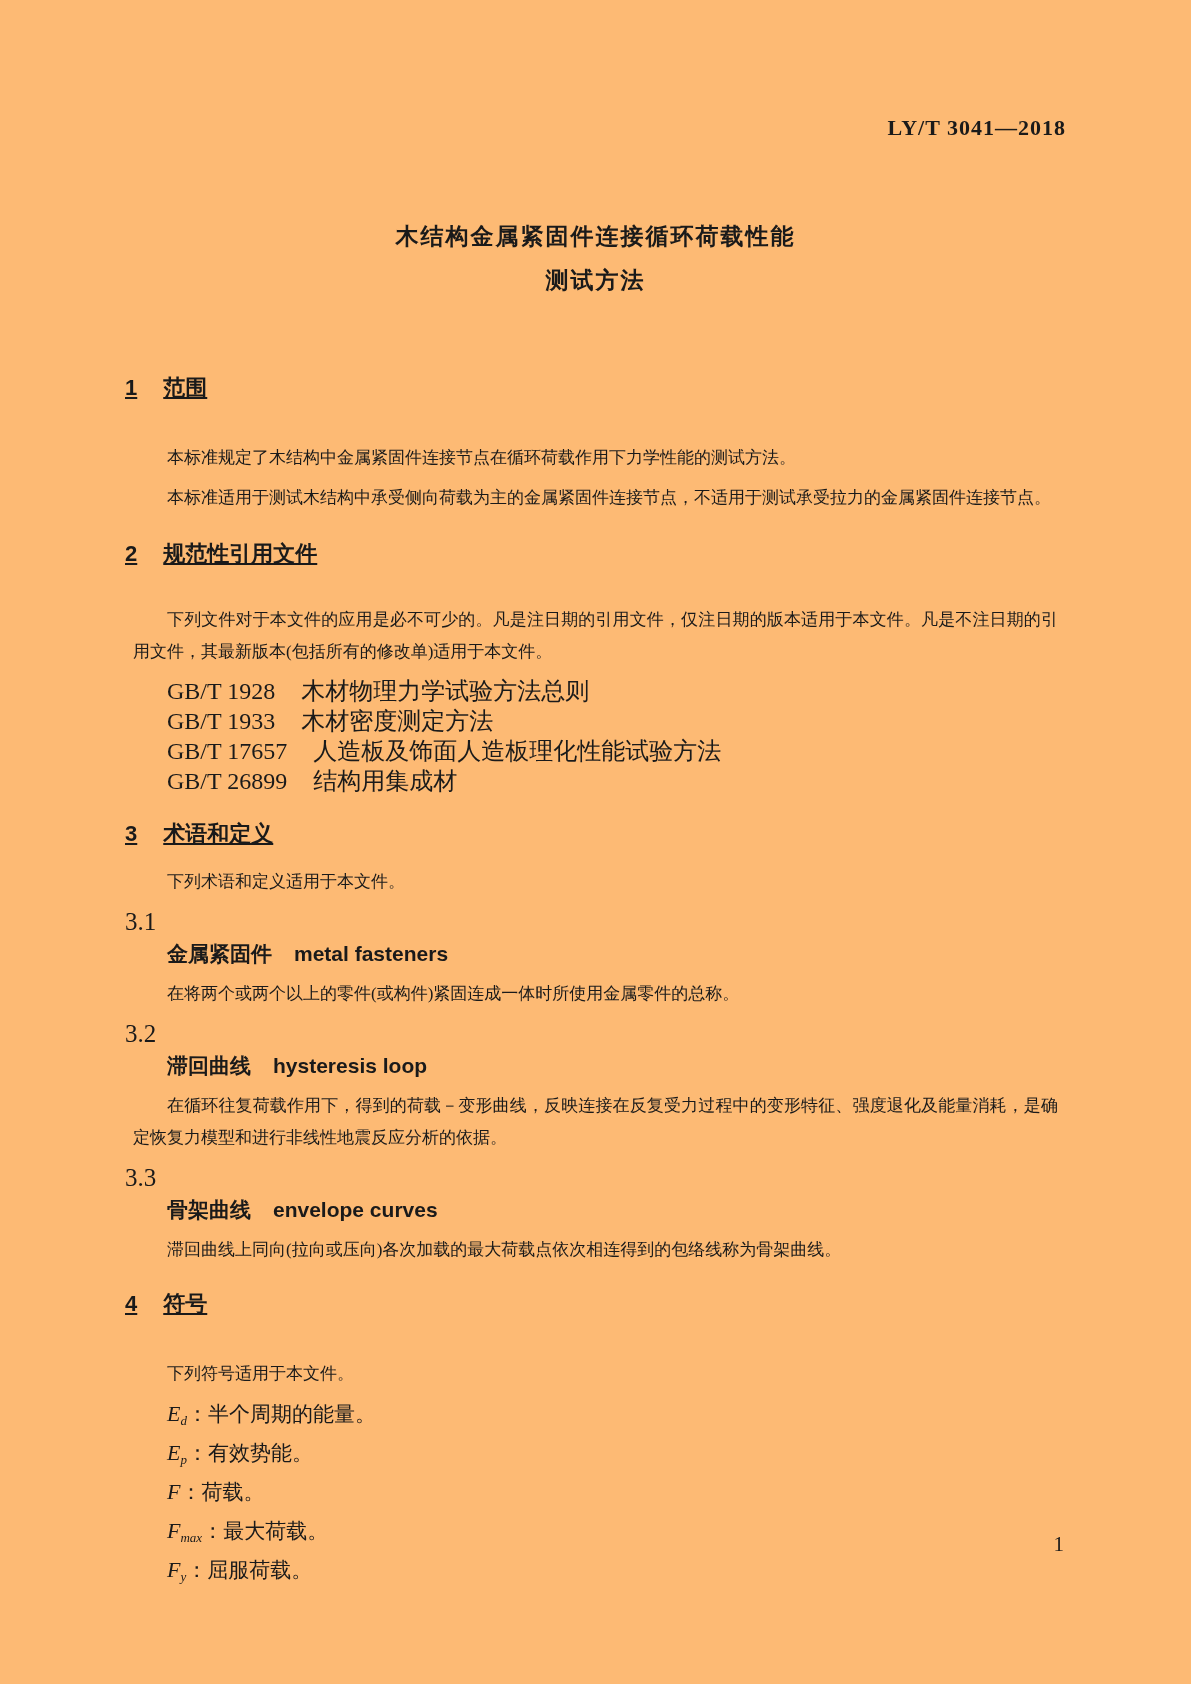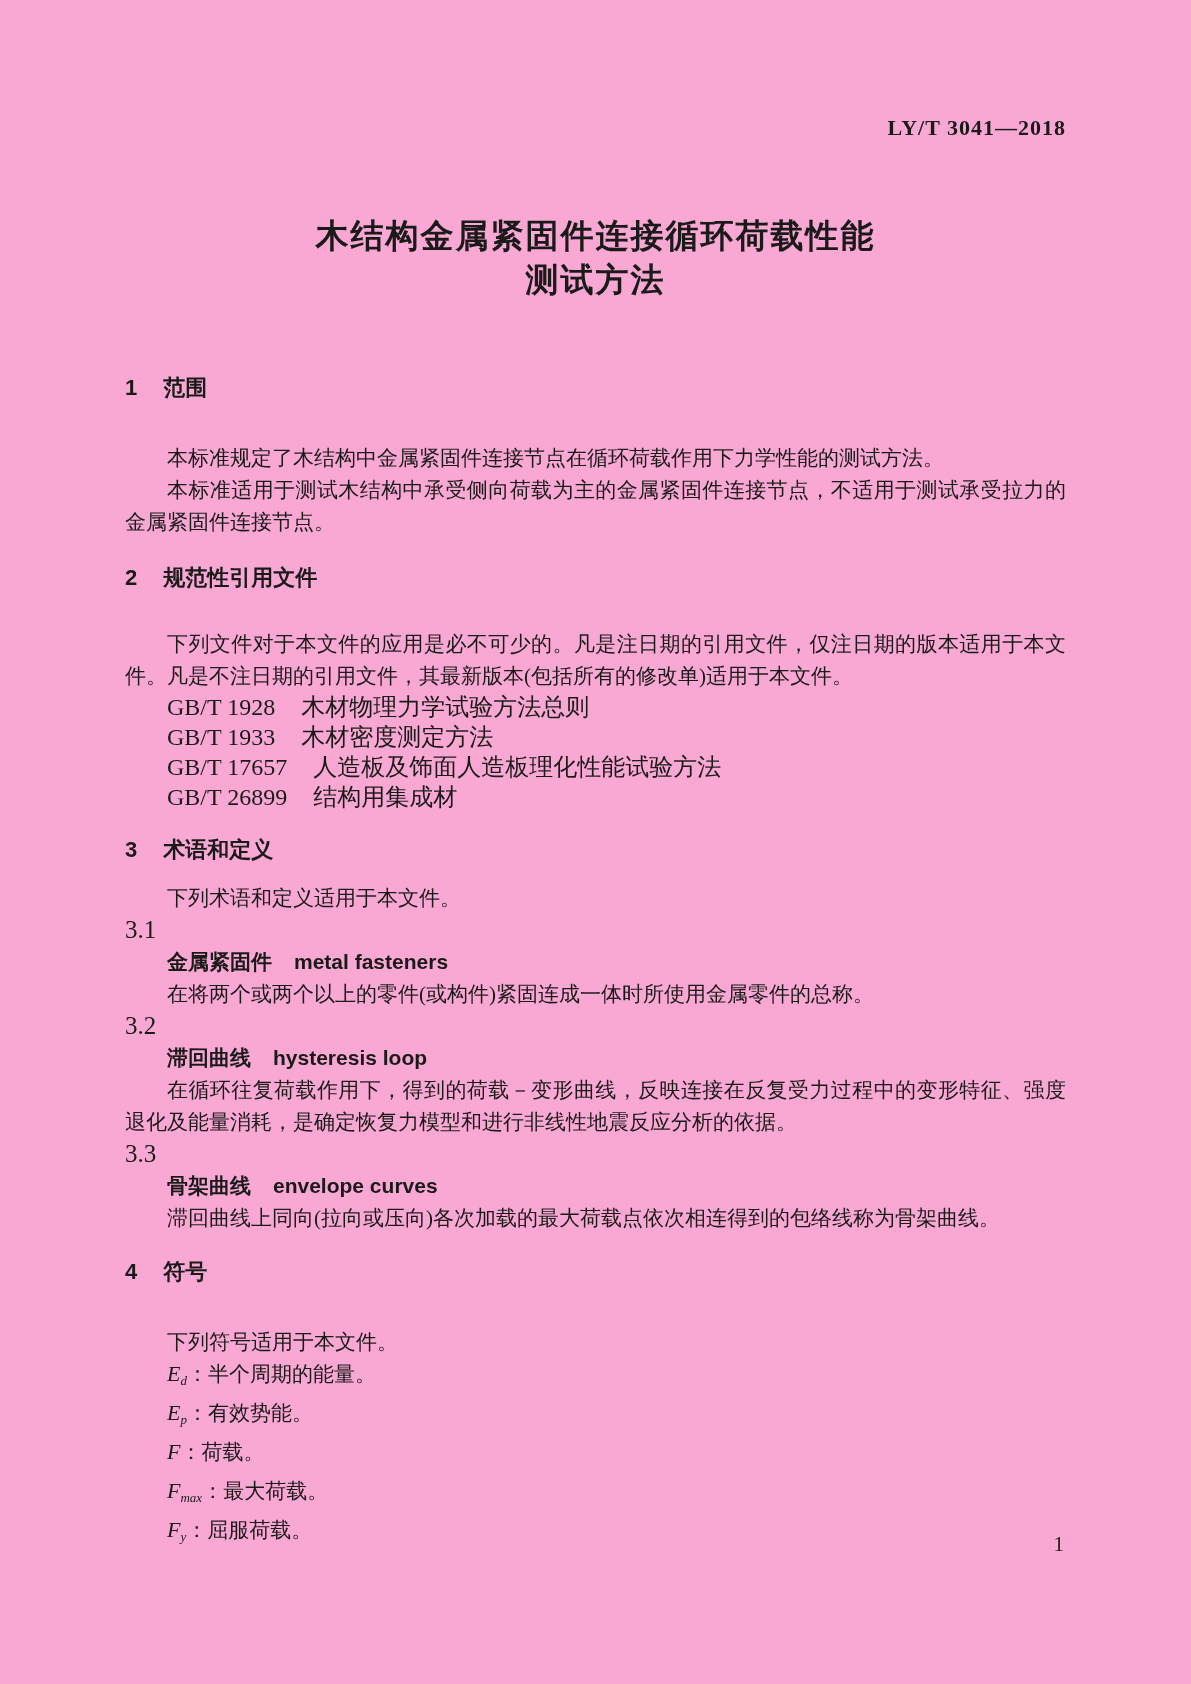--- a/index.html
+++ b/index.html
@@ -1,21 +1,21 @@
 <!DOCTYPE html>
 <html><head>
 <meta charset="utf-8">
 <style>
   html, body { margin: 0; padding: 0; background: #ffffff; }
   .page {
     position: relative;
     width: 1191px;
     height: 1684px;
     margin: 0 auto;
-    background: #f9a8d4;
+    background: #fdba74;
     color: #1a1a1a;
     box-sizing: border-box;
     padding: 114px 125px 0 125px;
     font-family: "Liberation Serif", "DejaVu Serif", serif;
     overflow: hidden;
   }
   .doc-header {
     text-align: right;
     line-height: 28px;
     height: 28px;
@@ -24,43 +24,44 @@
     font-family: "Liberation Serif", "DejaVu Serif", serif;
     font-weight: bold;
     font-size: 22px;
     letter-spacing: 1px;
   }
   .doc-title {
     margin: 72px 0 8px 0;
     text-align: center;
     font-family: "Liberation Sans", "DejaVu Sans", sans-serif;
     font-weight: bold;
-    font-size: 33px;
+    font-size: 23px;
     line-height: 44px;
     letter-spacing: 2px;
   }
   .title-line { display: block; }
   .sec-heading {
     font-family: "Liberation Sans", "DejaVu Sans", sans-serif;
     font-weight: bold;
     font-size: 22px;
     line-height: 24px;
     margin: 0;
+    text-decoration: underline;
   }
   .sec-num { margin-right: 26px; }
   .h-sec1 { margin-top: 74px; }
   .h-sec2 { margin-top: 28px; }
   .h-sec3 { margin-top: 26px; }
   .h-sec4 { margin-top: 26px; }
   .para {
-    font-size: 21px;
+    font-size: 17px;
     line-height: 32px;
     text-align: justify;
     text-indent: 2em;
-    margin: 0;
+    margin: 8px;
   }
   .mt-after-h1 { margin-top: 42px; }
   .mt-after-h2 { margin-top: 38px; }
   .mt-after-h3 { margin-top: 20px; }
   .mt-after-h4 { margin-top: 42px; }
   .ref-list { margin: 0; padding: 0; list-style: none; }
   .ref-item {
     font-size: 24px;
     line-height: 30px;
     padding-left: 42px;

